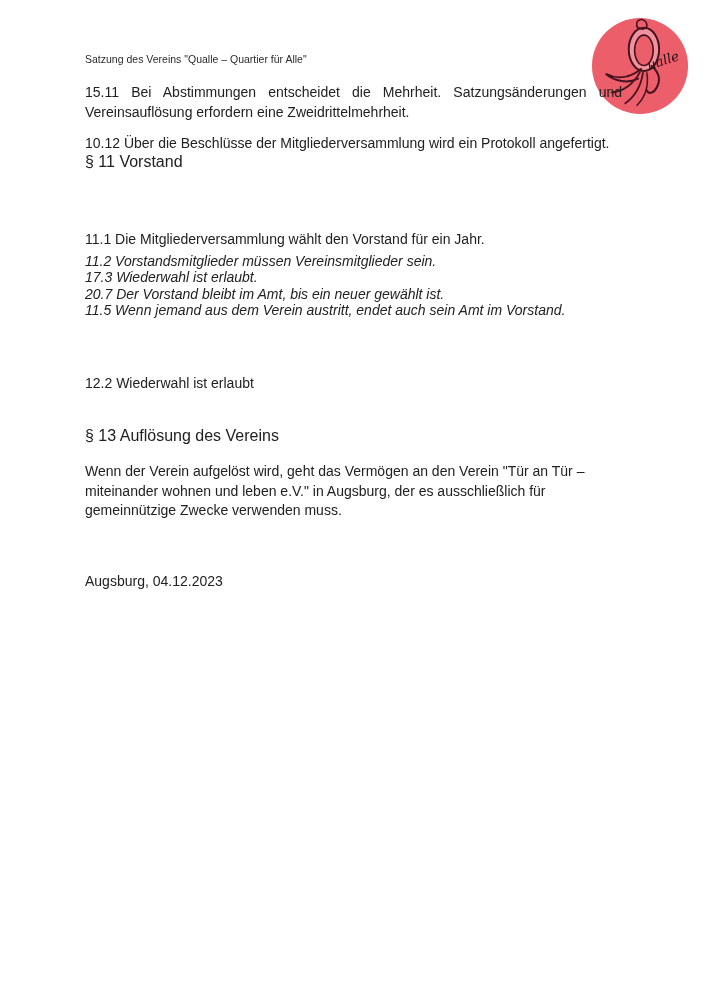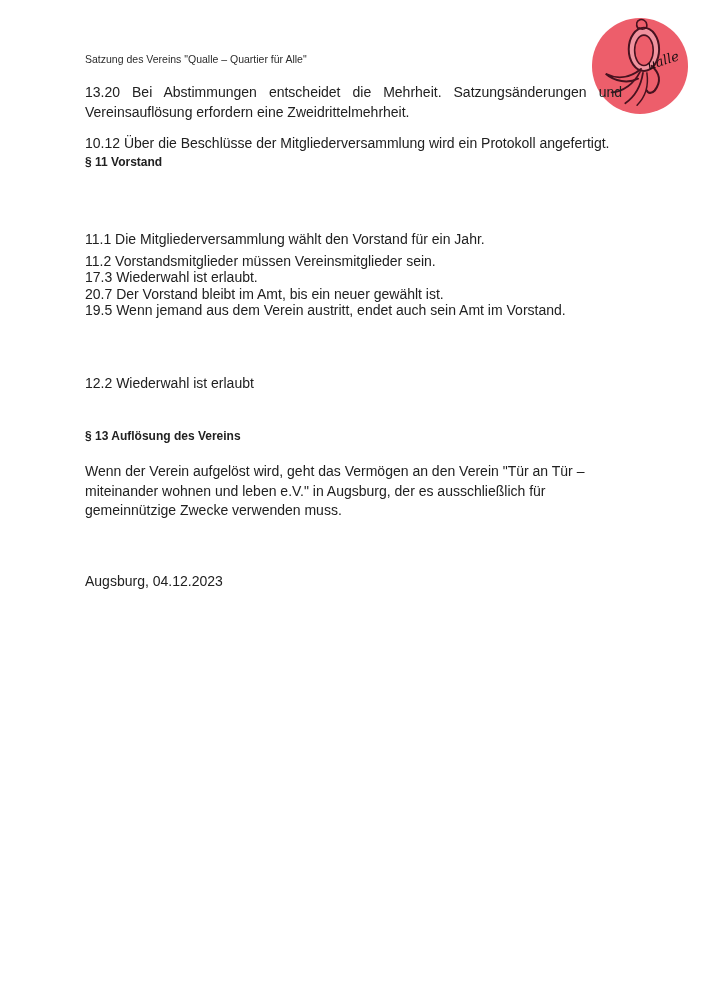--- a/index.html
+++ b/index.html
@@ -8,25 +8,25 @@
     position:relative;width:707px;height:1000px;background:#ffffff;
     font-family:"Liberation Sans","DejaVu Sans",sans-serif;
     color:#212121;overflow:hidden;
   }
   .logo{position:absolute;left:591px;top:17px;width:98px;height:98px;z-index:1;}
   .content{position:absolute;left:0;top:0;width:707px;height:1000px;z-index:2;}
   .blk{position:absolute;left:85px;width:537px;font-size:14px;line-height:19.5px;}
   .hdr{top:52px;font-size:10.5px;line-height:14px;color:#2b2b2b;}
   .p1011{top:83px;text-align:justify;}
   .p1012{top:118px;margin-top:16px;}
-  .heading{font-weight:bold;font-size:12px;line-height:18px;}
+  .heading{font-weight:normal;font-size:16px;line-height:18px;}
   .h11{top:153px;}
   .p11intro{top:184px;line-height:22px;}
   .p111{top:230px;}
-  .grp115{top:253px;line-height:16.3px;}
+  .grp115{top:253px;line-height:16.3px;font-style:italic;}
   .h12{top:343px;}
   .grp12{top:375px;line-height:17px;}
   .h13{top:427px;}
   .p13{top:462px;}
   .dateline{top:572px;}
 </style>
 </head>
 <body>
 
 <div class="page">
@@ -45,30 +45,30 @@
         <path d="M57 57 C 59 70, 56 81, 47 90" stroke-width="1.5"></path>
       </g>
       <text x="59" y="54" transform="rotate(-18 59 54)" font-size="13.5" font-style="italic" font-family="'DejaVu Serif',serif" fill="#1b0f12">ualle</text>
     </svg>
   </div>
 
   <div class="content">
 
     <div class="blk hdr">Satzung des Vereins "Qualle – Quartier für Alle"</div>
 
-    <div class="blk p1011">13.20 Bei Abstimmungen entscheidet die Mehrheit. Satzungsänderungen und Vereinsauflösung erfordern eine Zweidrittelmehrheit.</div>
+    <div class="blk p1011">15.11 Bei Abstimmungen entscheidet die Mehrheit. Satzungsänderungen und Vereinsauflösung erfordern eine Zweidrittelmehrheit.</div>
     <div class="blk p1012">10.12 Über die Beschlüsse der Mitgliederversammlung wird ein Protokoll angefertigt.</div>
 
     <div class="blk heading h11">§ 11 Vorstand</div>
     <div class="blk p111">11.1 Die Mitgliederversammlung wählt den Vorstand für ein Jahr.</div>
     <div class="blk grp115">
       <div>11.2 Vorstandsmitglieder müssen Vereinsmitglieder sein.</div>
       <div>17.3 Wiederwahl ist erlaubt.</div>
       <div>20.7 Der Vorstand bleibt im Amt, bis ein neuer gewählt ist.</div>
-      <div>19.5 Wenn jemand aus dem Verein austritt, endet auch sein Amt im Vorstand.</div>
+      <div>11.5 Wenn jemand aus dem Verein austritt, endet auch sein Amt im Vorstand.</div>
     </div>
 
     <div class="blk grp12">
       <div>12.2 Wiederwahl ist erlaubt</div>
     </div>
 
     <div class="blk heading h13">§ 13 Auflösung des Vereins</div>
     <div class="blk p13">Wenn der Verein aufgelöst wird, geht das Vermögen an den Verein "Tür an Tür – miteinander wohnen und leben e.V." in Augsburg, der es ausschließlich für gemeinnützige Zwecke verwenden muss.</div>
 
     <div class="blk dateline">Augsburg, 04.12.2023</div>

